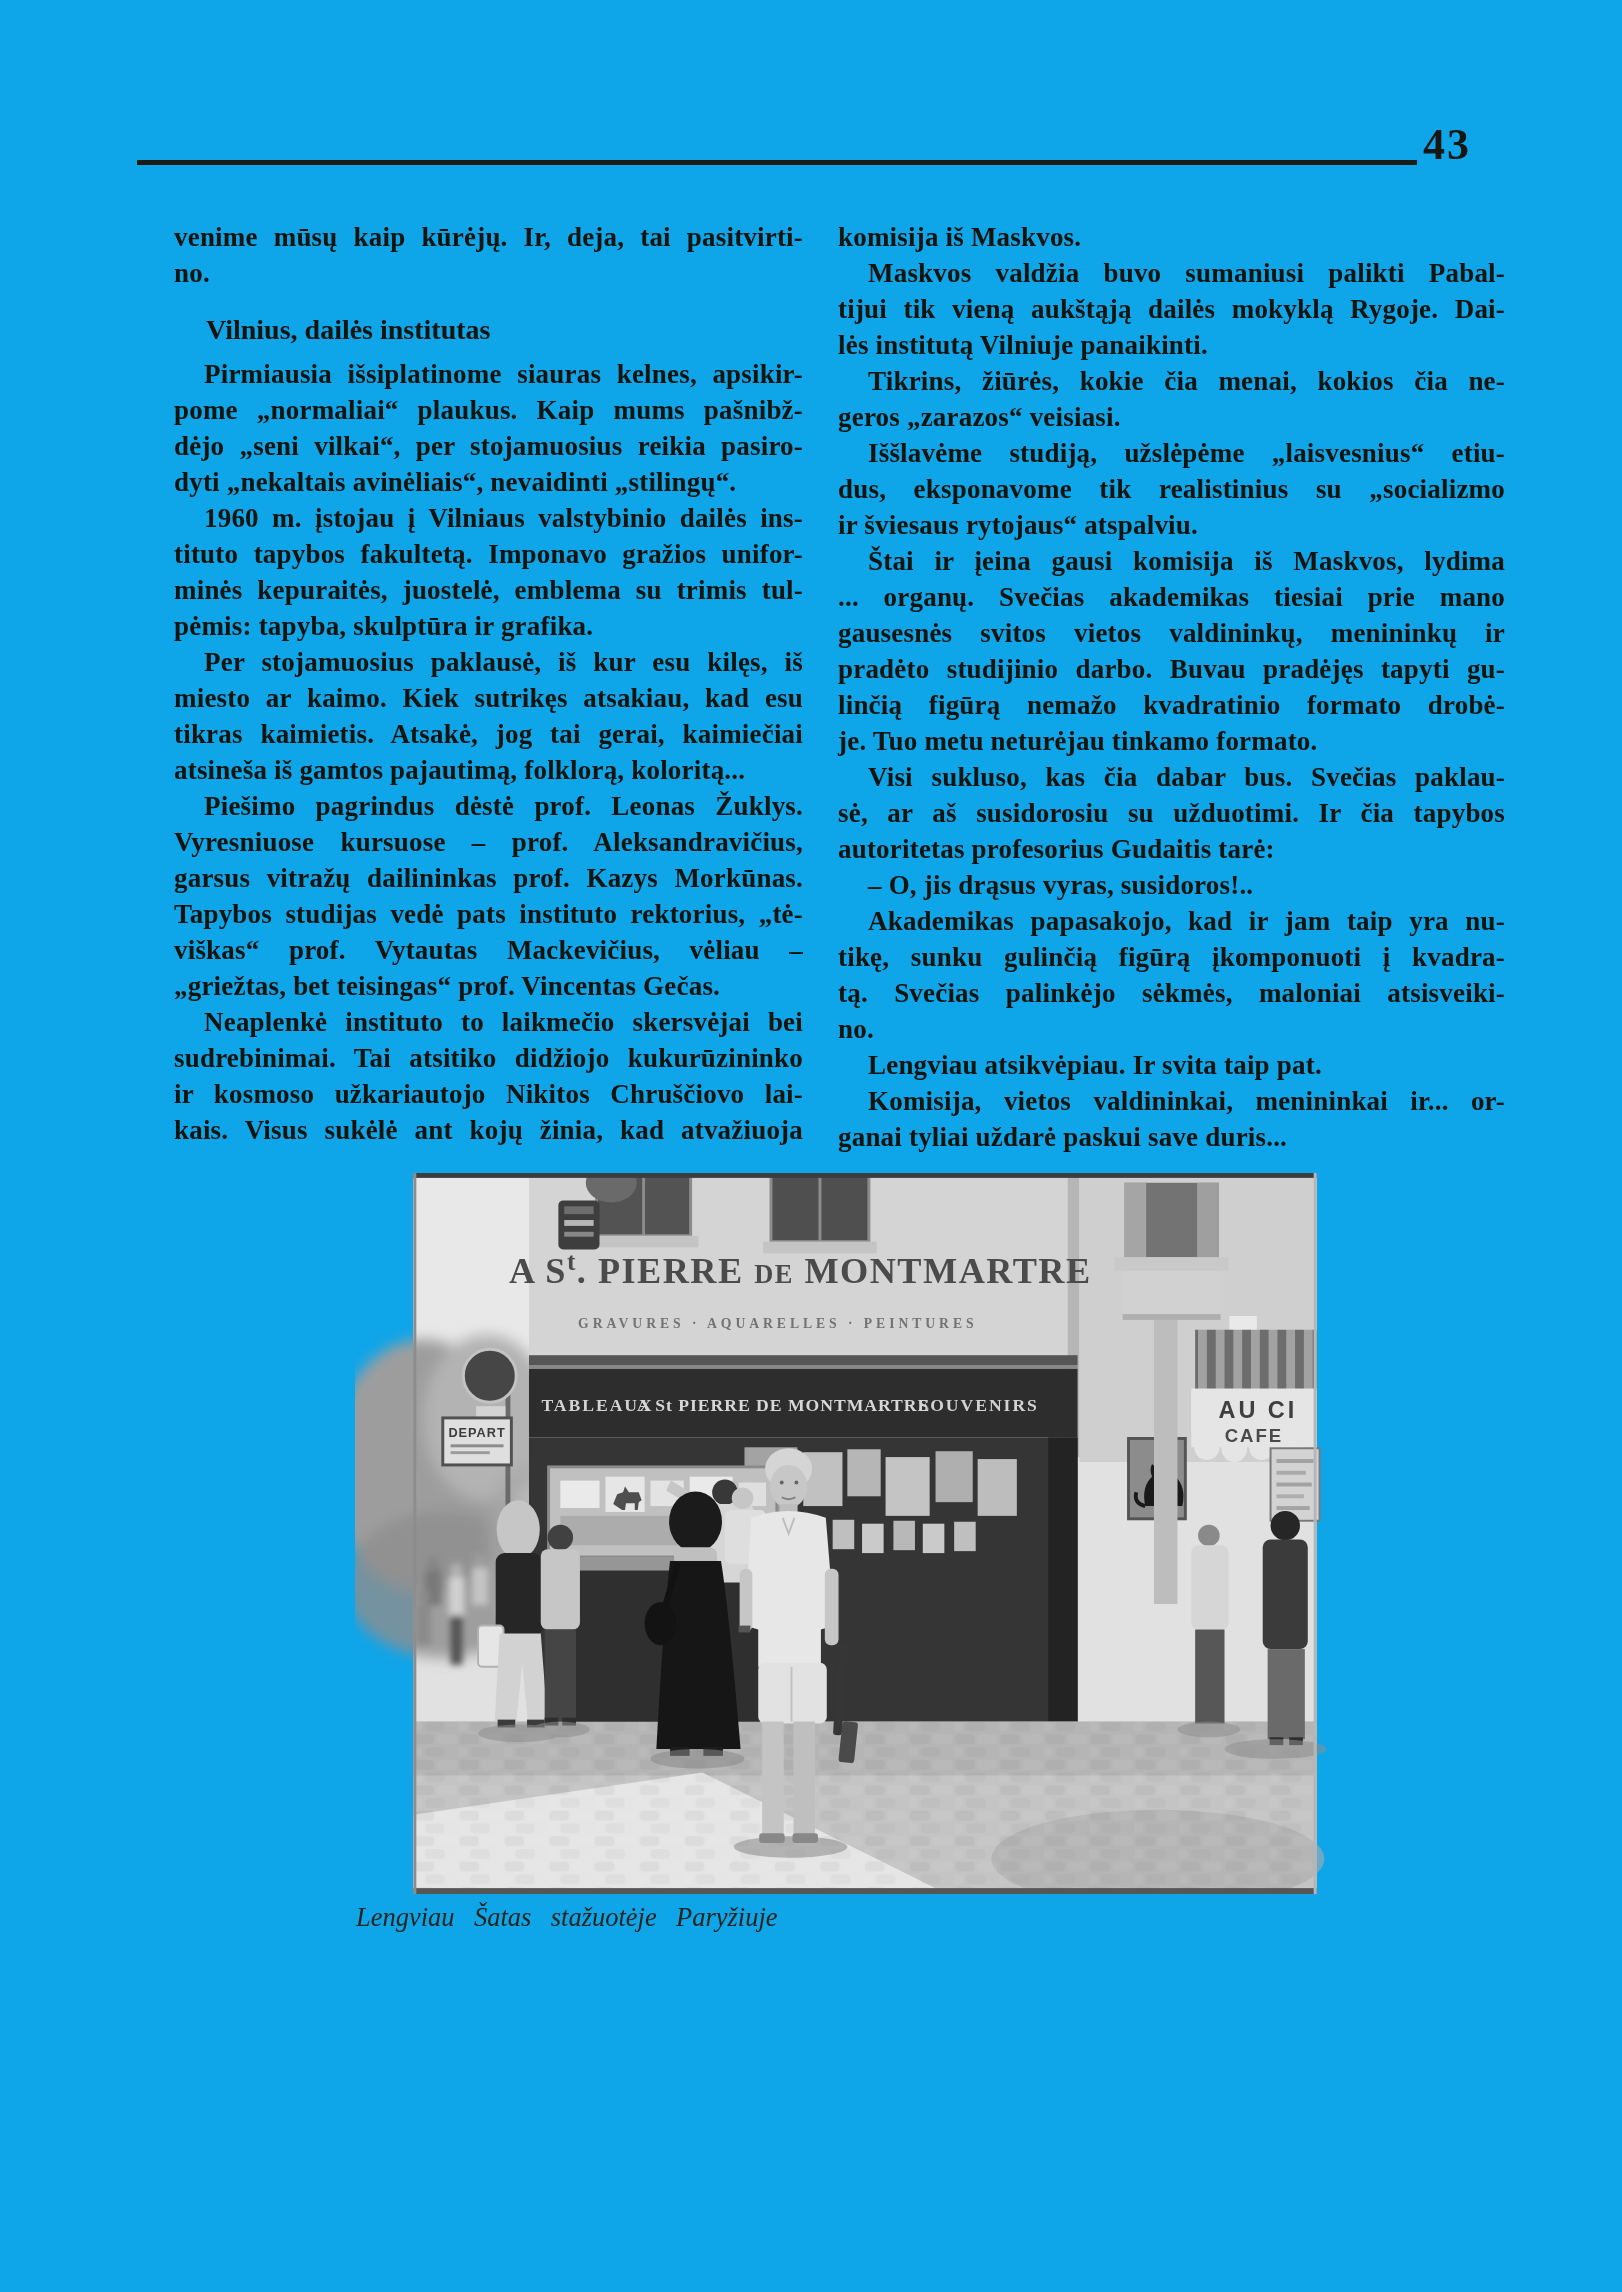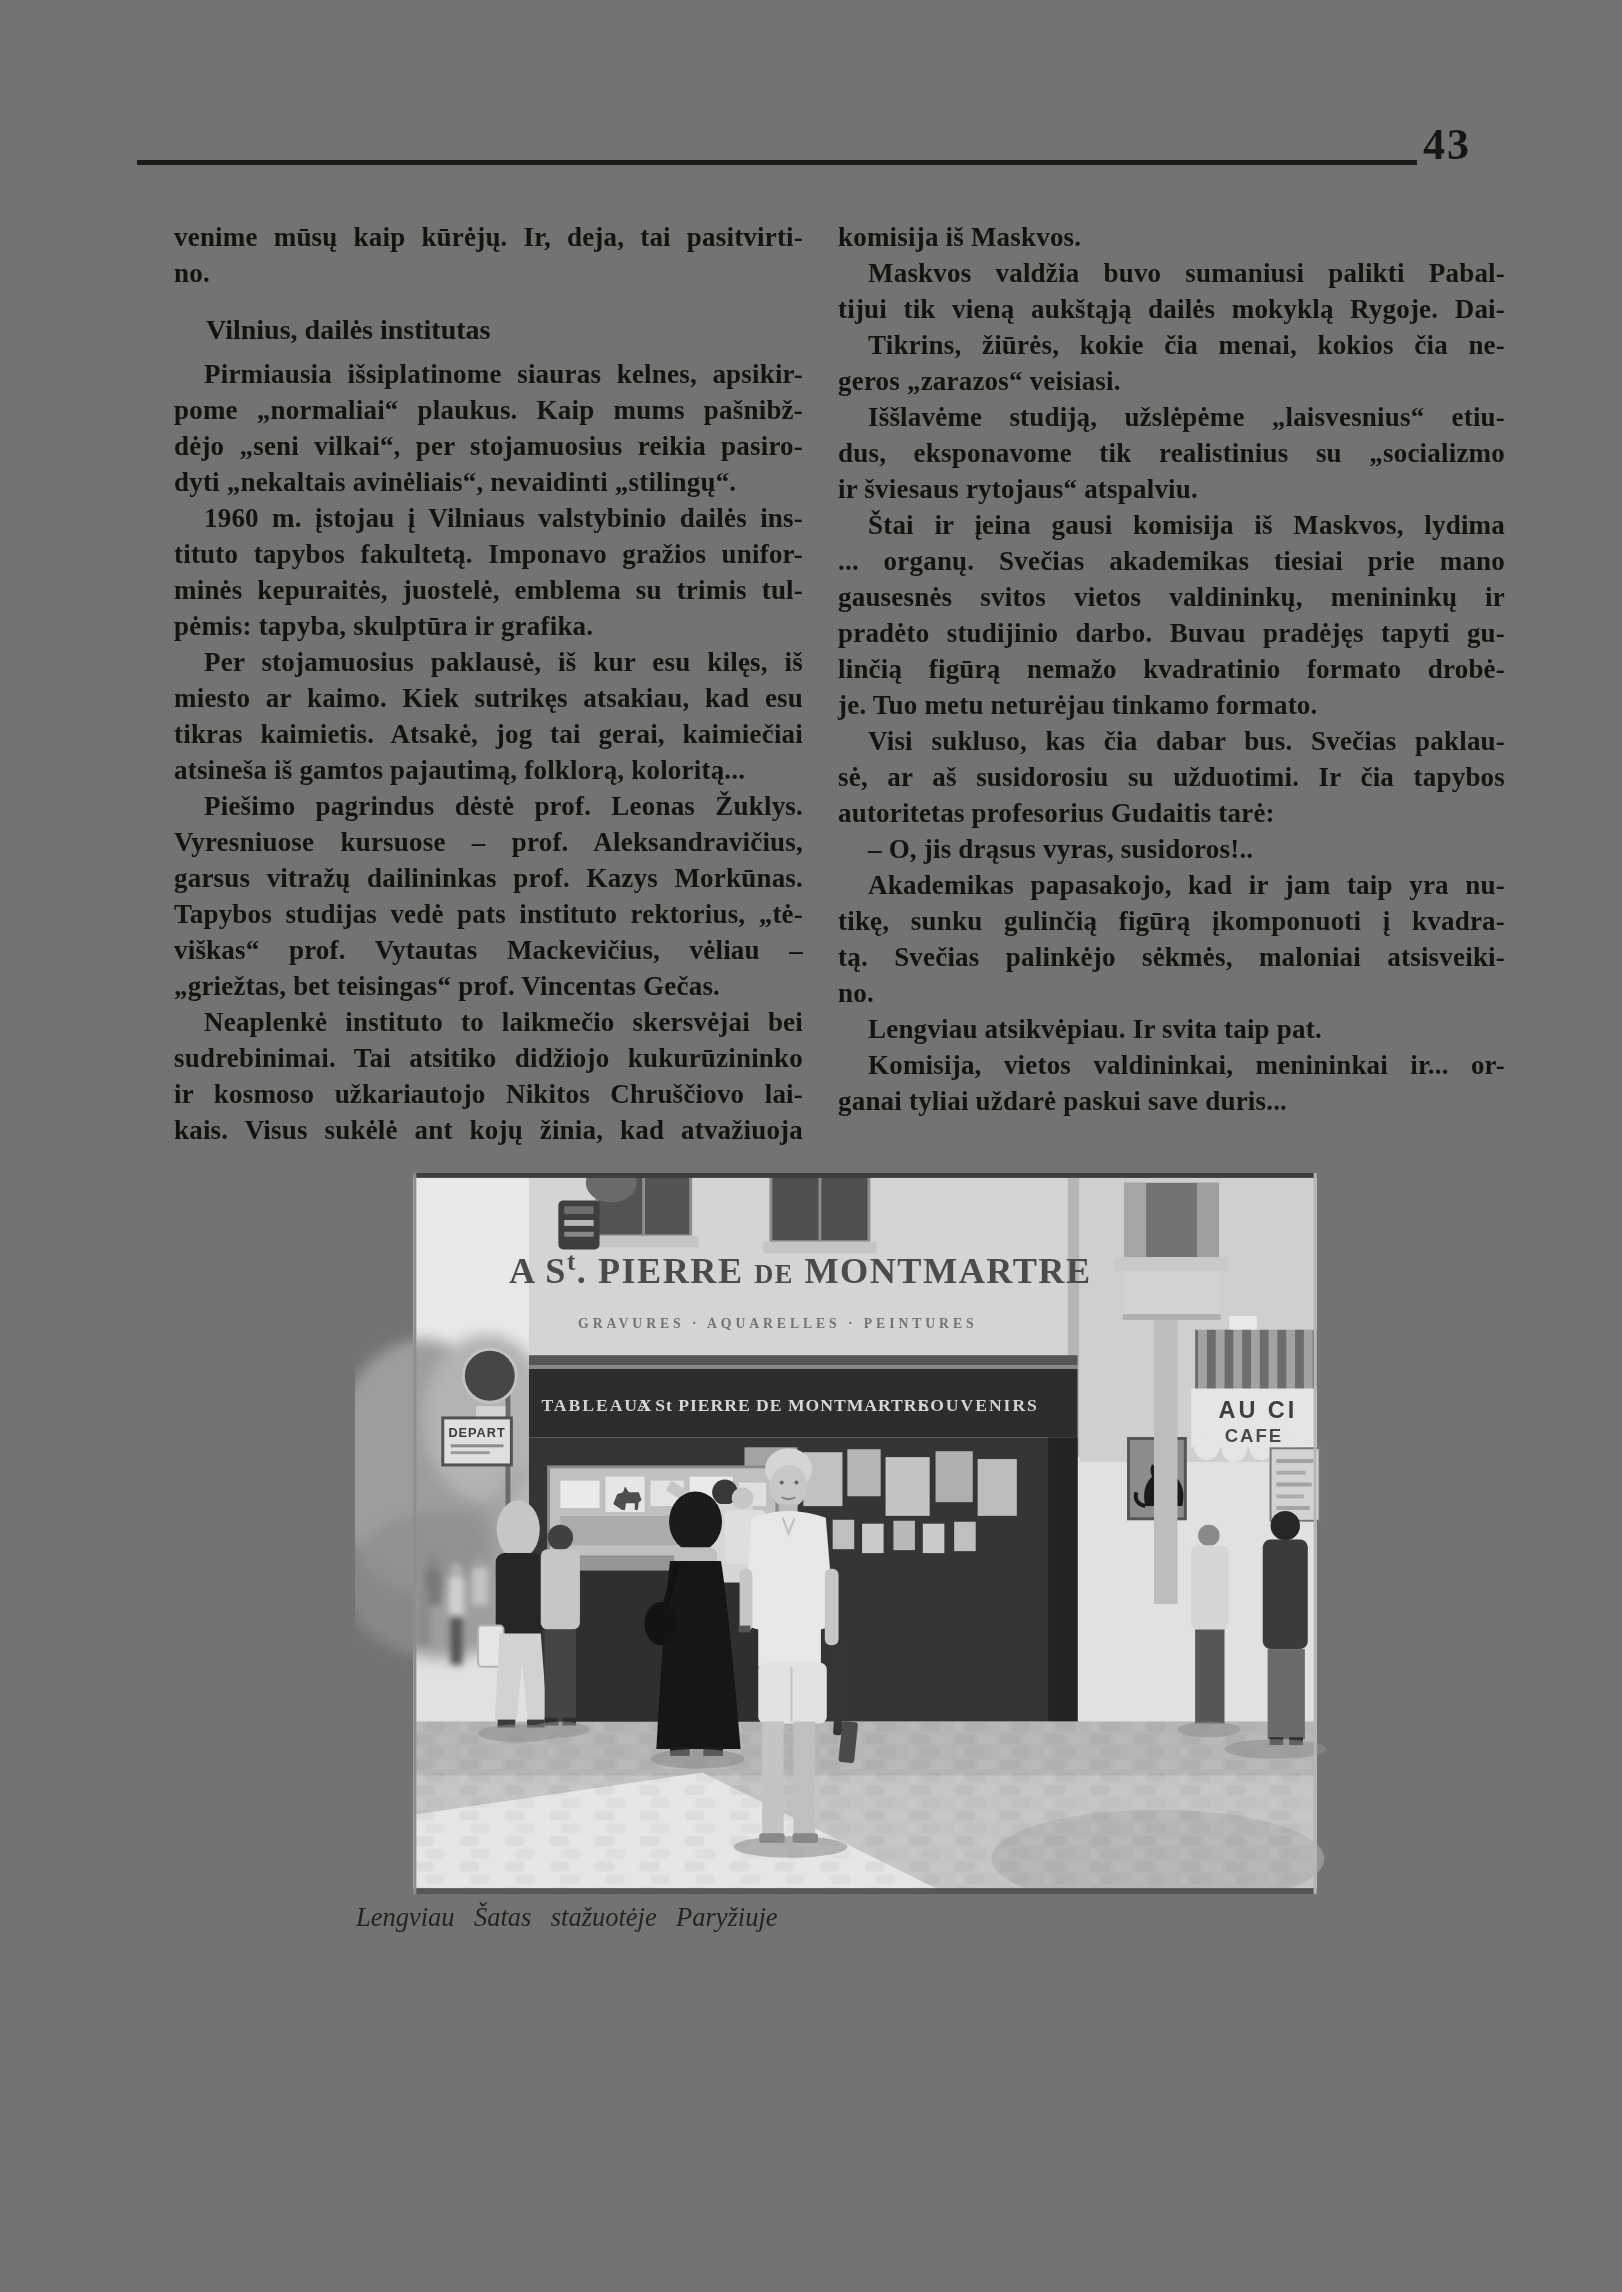--- a/index.html
+++ b/index.html
@@ -1,17 +1,17 @@
 <!DOCTYPE html>
 <html><head>
 <meta charset="utf-8">
 <style>
   html,body{margin:0;padding:0;background:#e9e9e9;}
   .page{
-    position:relative;width:1622px;height:2293px;background:#737373;
+    position:relative;width:1622px;height:2293px;background:#0ea5e9;
     font-family:"Liberation Serif","DejaVu Serif",serif;color:#14140f;
     overflow:hidden;margin:0 auto;
   }
   .toprule{position:absolute;left:137px;top:160px;width:1280px;height:4.9px;background:#1b1b18;}
   .pagenum{position:absolute;left:1423px;top:119px;font-size:44px;font-weight:bold;letter-spacing:2px;color:#161613;}
   .col{position:absolute;top:219px;font-size:27px;line-height:36px;letter-spacing:0.2px;}
   .col-left{left:174px;width:629px;}
   .col-right{left:838px;width:667px;}
   .ln{text-align:justify;text-align-last:justify;font-weight:bold;}
   .ln.end{text-align-last:left;}
@@ -58,20 +58,21 @@
       <div class="ln">sudrebinimai. Tai atsitiko didžiojo kukurūzininko</div>
       <div class="ln">ir kosmoso užkariautojo Nikitos Chruščiovo lai-</div>
       <div class="ln">kais. Visus sukėlė ant kojų žinia, kad atvažiuoja</div>
     </div>
 
   <div class="col col-right">
 
   <div class="ln end">komisija iš Maskvos.</div>
       <div class="ln ind">Maskvos valdžia buvo sumaniusi palikti Pabal-</div>
       <div class="ln">tijui tik vieną aukštąją dailės mokyklą Rygoje. Dai-</div>
+      <div class="ln end">lės institutą Vilniuje panaikinti.</div>
       <div class="ln ind">Tikrins, žiūrės, kokie čia menai, kokios čia ne-</div>
       <div class="ln end">geros „zarazos“ veisiasi.</div>
       <div class="ln ind">Iššlavėme studiją, užslėpėme „laisvesnius“ etiu-</div>
       <div class="ln">dus, eksponavome tik realistinius su „socializmo</div>
       <div class="ln end">ir šviesaus rytojaus“ atspalviu.</div>
       <div class="ln ind">Štai ir įeina gausi komisija iš Maskvos, lydima</div>
       <div class="ln">... organų. Svečias akademikas tiesiai prie mano</div>
       <div class="ln">gausesnės svitos vietos valdininkų, menininkų ir</div>
       <div class="ln">pradėto studijinio darbo. Buvau pradėjęs tapyti gu-</div>
       <div class="ln">linčią figūrą nemažo kvadratinio formato drobė-</div>

